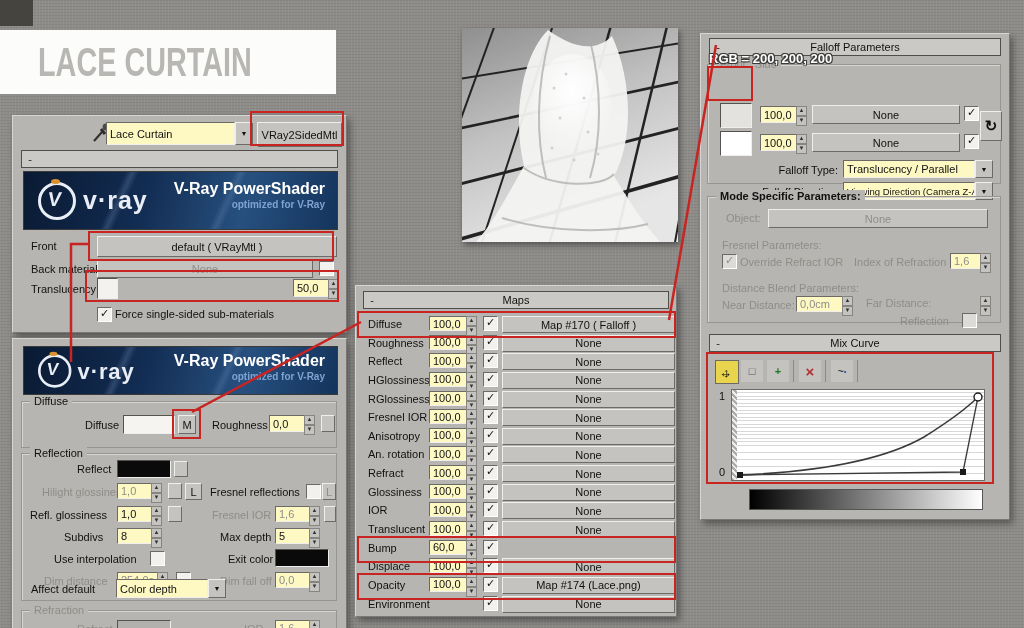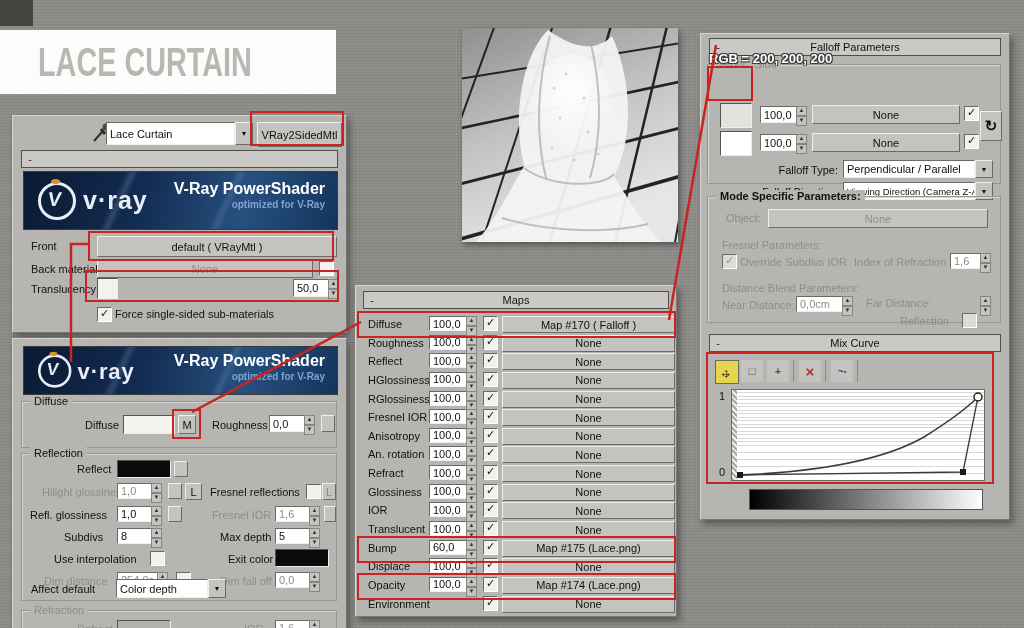--- a/index.html
+++ b/index.html
@@ -22,21 +22,21 @@
   .panel{position:absolute;background:#b7b5b1;border:1px solid #7a7874;
     border-top-color:#d8d6d2;border-left-color:#d8d6d2;
     box-shadow:3px 4px 7px rgba(0,0,0,.38);}
   .rollout{position:absolute;height:16px;background:#cbc9c5;border:1px solid #504e4a;
     display:flex;align-items:center;}
   .rollout .minus{width:16px;text-align:center;color:#222;}
   .rollout .rtitle{flex:1;text-align:center;padding-right:16px;}
   .btn{background:#c5c3bf;border-top:1px solid #f0efec;border-left:1px solid #f0efec;
     border-bottom:1px solid #6c6a66;border-right:1px solid #6c6a66;
     display:flex;align-items:center;justify-content:center;white-space:nowrap;overflow:hidden;}
-  .field{background:#ffffff;border-top:1px solid #6c6a66;border-left:1px solid #6c6a66;
+  .field{background:#fef9c3;border-top:1px solid #6c6a66;border-left:1px solid #6c6a66;
     border-bottom:1px solid #f0efec;border-right:1px solid #f0efec;
     display:flex;align-items:center;padding-left:3px;white-space:nowrap;overflow:hidden;}
   .field.dis{color:#8f8d89;}
   .lbl{position:absolute;white-space:nowrap;}
   .lbl.dis{color:#8f8d89;}
   .lbl.r{text-align:right;}
   .spin{position:absolute;width:11px;display:flex;flex-direction:column;}
   .spin span{height:8px;font-size:6px;line-height:7px;text-align:center;background:#c5c3bf;
     border:1px solid #87857f;color:#333;}
   .cb{position:absolute;width:13px;height:13px;background:#f3f1ee;
@@ -438,21 +438,20 @@
           <div class="btn mbtn">None</div>
         </div>
         <div class="maps-row">
           <span class="mlabel">Bump</span>
           <div class="field mamount">60,0</div>
           <div class="spin mspin">
             <span>▲</span>
             <span>▼</span>
           </div>
           <div class="cb mcb">✓</div>
-          <div class="btn mbtn">Map #175 (Lace.png)</div>
         </div>
         <div class="maps-row">
           <span class="mlabel">Displace</span>
           <div class="field mamount">100,0</div>
           <div class="spin mspin">
             <span>▲</span>
             <span>▼</span>
           </div>
           <div class="cb mcb">✓</div>
           <div class="btn mbtn">None</div>
@@ -499,21 +498,21 @@
           <span>▲</span>
           <span>▼</span>
         </div>
       <div class="btn" style="position:absolute;left:104px;top:68px;width:146px;height:17px;">None</div>
       <div class="cb" style="left:256px;top:69px;">✓</div>
 
       <div class="btn" style="position:absolute;left:272px;top:46px;width:20px;height:28px;font-size:15px;font-weight:bold;">↻</div>
 
       <span class="lbl r" style="left:38px;top:99px;width:92px;">Falloff Type:</span>
       <div class="combo" style="left:135px;top:95px;width:150px;height:18px;">
-        <div class="field cfield">Perpendicular / Parallel</div>
+        <div class="field cfield">Translucency / Parallel</div>
         <div class="btn carrow">▼</div>
       </div>
 
       <span class="lbl r" style="left:30px;top:121px;width:100px;font-size:10.5px;">Falloff Direction:</span>
       <div class="combo" style="left:135px;top:117px;width:150px;height:18px;font-size:9.5px;">
         <div class="field cfield" style="font-size:9.5px;">Viewing Direction (Camera Z-Axis)</div>
         <div class="btn carrow">▼</div>
       </div>
     </div>
 
@@ -521,21 +520,21 @@
          text-shadow:1px 1px 0 #3a3a38,-1px 1px 0 #3a3a38,1px -1px 0 #3a3a38,-1px -1px 0 #3a3a38;">RGB = 200, 200, 200</div>
 
     <div class="grp" style="left:6px;top:162px;width:292px;height:125px;">
       <span class="gtitle" style="font-weight:bold;">Mode Specific Parameters:</span>
 
       <span class="lbl dis" style="left:18px;top:15px;">Object:</span>
       <div class="btn" style="position:absolute;left:60px;top:12px;width:218px;height:17px;color:#8f8d89;">None</div>
 
       <span class="lbl dis" style="left:14px;top:42px;">Fresnel Parameters:</span>
       <div class="cb dis" style="left:14px;top:57px;">✓</div>
-      <span class="lbl dis" style="left:32px;top:59px;">Override Subdivs IOR</span>
+      <span class="lbl dis" style="left:32px;top:59px;">Override Refract IOR</span>
       <span class="lbl dis" style="left:146px;top:59px;">Index of Refraction</span>
       <div class="field dis" style="position:absolute;left:242px;top:56px;width:28px;height:14px;">1,6</div>
       <div class="spin" style="left:272px;top:56px;">
           <span>▲</span>
           <span>▼</span>
         </div>
 
       <span class="lbl dis" style="left:14px;top:85px;">Distance Blend Parameters:</span>
       <span class="lbl dis" style="left:14px;top:102px;">Near Distance:</span>
       <div class="field dis" style="position:absolute;left:88px;top:99px;width:44px;height:14px;">0,0cm</div>

